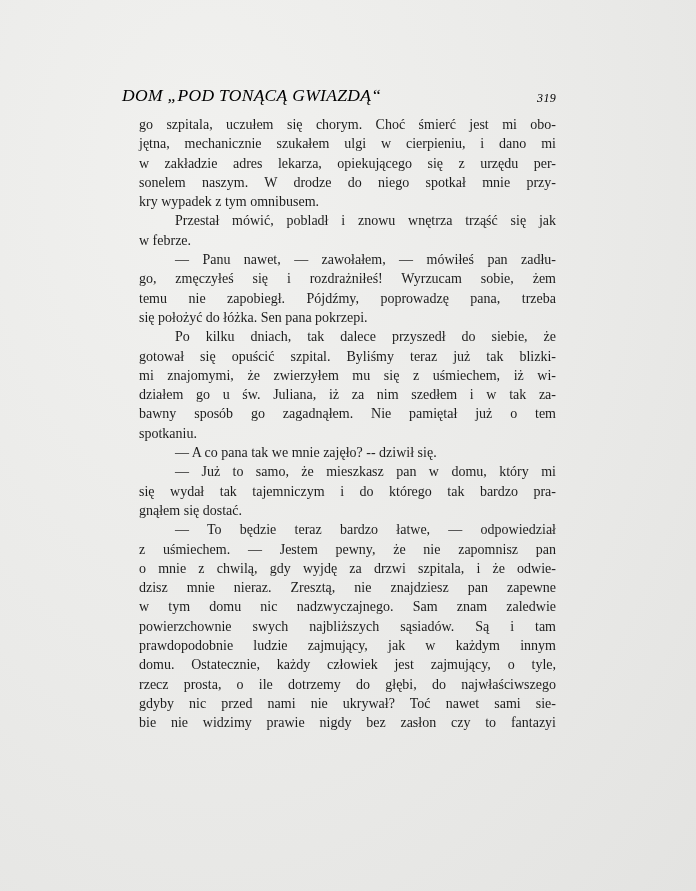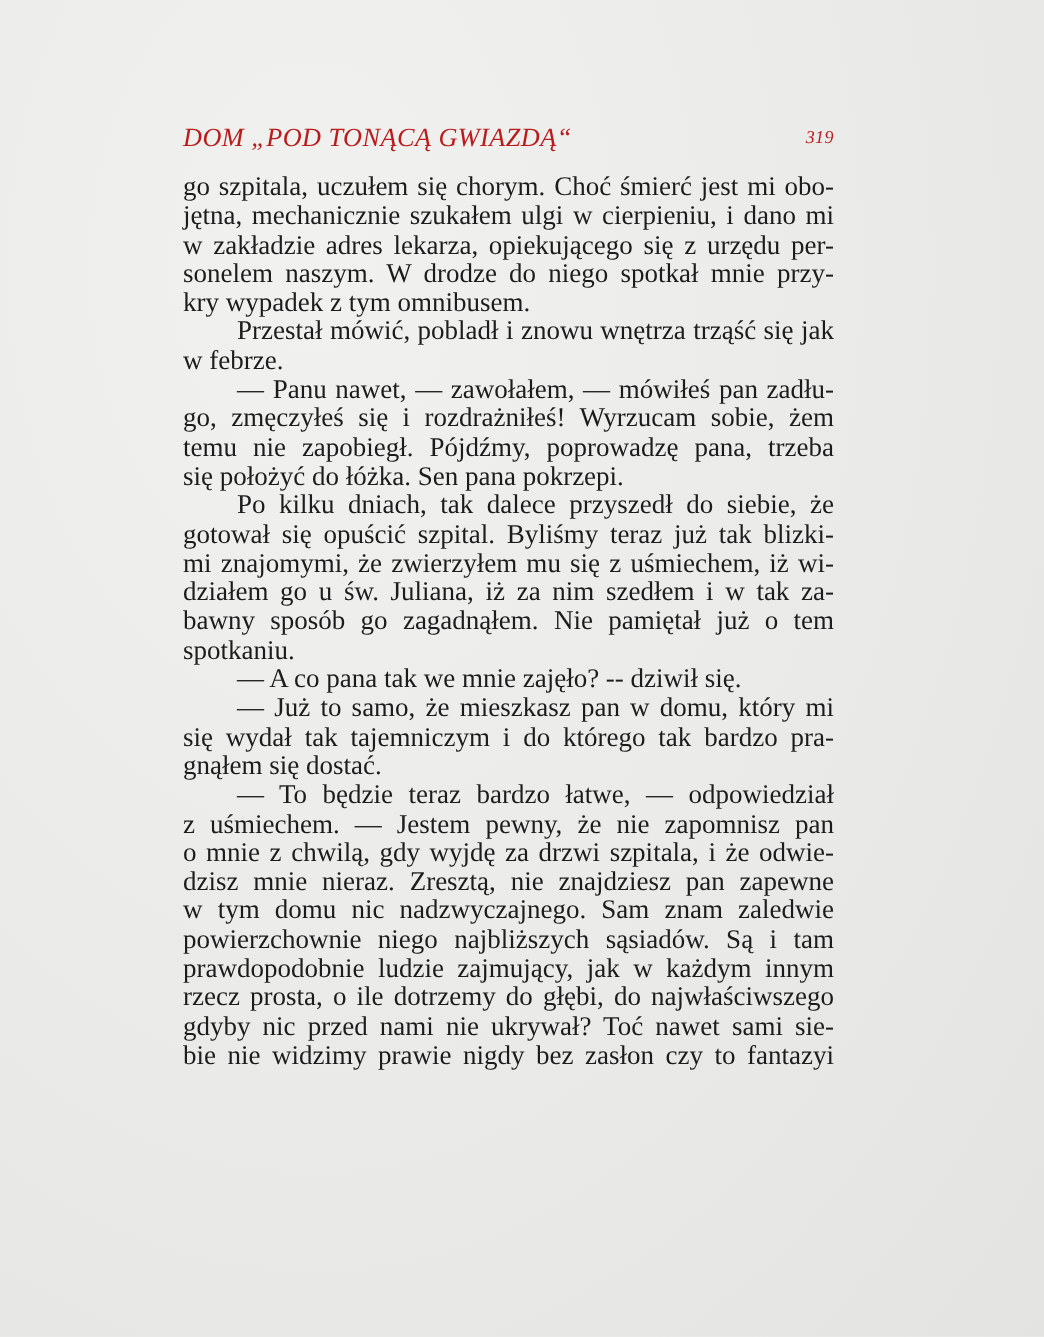--- a/index.html
+++ b/index.html
@@ -8,29 +8,30 @@
     background: #ebebe9;
     background-image: radial-gradient(ellipse at 30% 20%, #f1f1ef 0%, #eaeae8 55%, #e3e3e1 100%);
     font-family: "Liberation Serif", "DejaVu Serif", serif;
     color: #1c1c1c;
     position: relative;
   }
   .page {
     position: absolute; left: 122px; top: 76px; width: 434px;
   }
   .running-head {
-    display: flex; justify-content: space-between; align-items: center;
+    display: flex; justify-content: space-between; align-items: flex-end;
     font-style: italic; font-size: 17.5px; letter-spacing: 0.3px;
-    height: 30px; color: #b91c1c;
+    height: 30px; color: #000000;
   }
   .running-head .num { font-size: 12px; }
   .body-text {
     margin-top: 9px;
-    font-size: 18px;
+    font-size: 14px;
     line-height: 19.3px;
+    margin-left: 17px;
   }
   .line {
     display: block; white-space: nowrap;
     text-align: justify; text-align-last: justify;
     height: 19.3px;
   }
   .line.last { text-align-last: left; }
   .line.indent { padding-left: 36px; }
 </style>
 </head>
@@ -61,19 +62,20 @@
       <span class="line last">spotkaniu.</span>
       <span class="line indent last">— A co pana tak we mnie zajęło? -- dziwił się.</span>
       <span class="line indent">— Już to samo, że mieszkasz pan w domu, który mi</span>
       <span class="line">się wydał tak tajemniczym i do którego tak bardzo pra-</span>
       <span class="line last">gnąłem się dostać.</span>
       <span class="line indent">— To będzie teraz bardzo łatwe, — odpowiedział</span>
       <span class="line">z uśmiechem. — Jestem pewny, że nie zapomnisz pan</span>
       <span class="line">o mnie z chwilą, gdy wyjdę za drzwi szpitala, i że odwie-</span>
       <span class="line">dzisz mnie nieraz.  Zresztą, nie znajdziesz pan zapewne</span>
       <span class="line">w tym domu nic nadzwyczajnego.  Sam znam zaledwie</span>
-      <span class="line">powierzchownie niego najbliższych sąsiadów.  Są i tam</span>
+      <span class="line">powierzchownie swych najbliższych sąsiadów.  Są i tam</span>
       <span class="line">prawdopodobnie ludzie zajmujący, jak w każdym innym</span>
+      <span class="line">domu.  Ostatecznie, każdy człowiek jest zajmujący, o tyle,</span>
       <span class="line">rzecz prosta, o ile dotrzemy do głębi, do najwłaściwszego</span>
       <span class="line">gdyby nic przed nami nie ukrywał?  Toć nawet sami sie-</span>
       <span class="line">bie nie widzimy prawie nigdy bez zasłon czy to fantazyi</span>
     </div>
 </div>
 
 </body></html>

